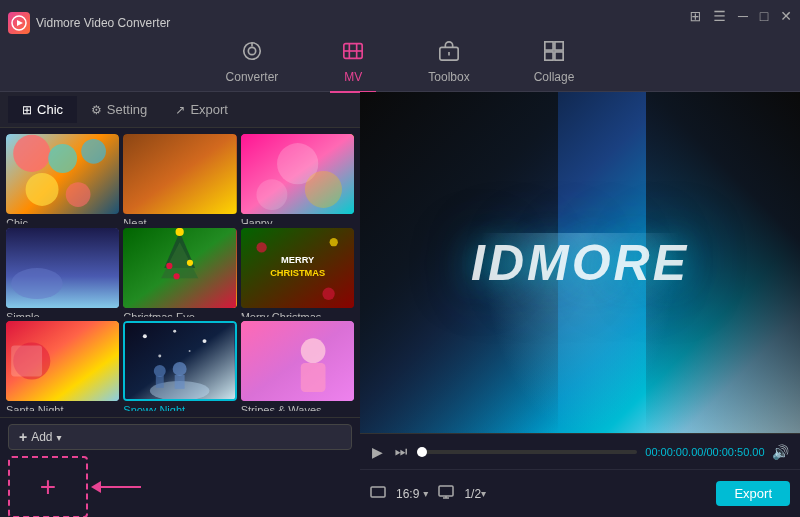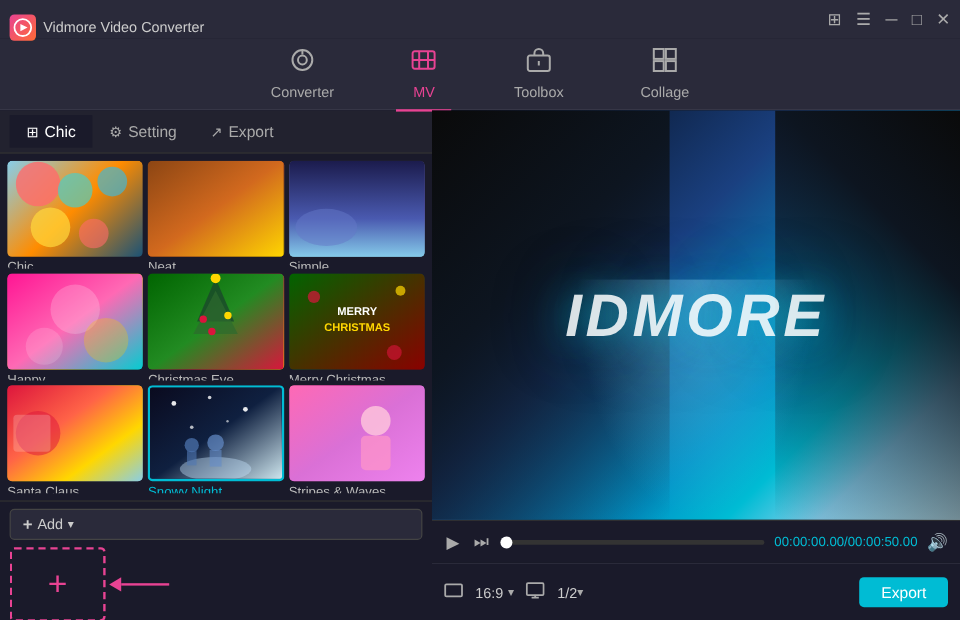--- a/index.html
+++ b/index.html
@@ -509,53 +509,53 @@
                 <stop offset="50%" stop-color="#d2691e"></stop>
                 <stop offset="100%" stop-color="#ffd700"></stop>
               </linearGradient>
             </defs>
           </svg>
         </div>
         <div class="theme-name">Neat</div>
       </div>
 
       <div class="theme-item">
-        <div class="theme-thumb thumb-simple">
-          <svg width="100%" height="100%" viewBox="0 0 110 80" preserveAspectRatio="xMidYMid slice">
-            <defs>
-              <linearGradient id="gs" x1="0%" y1="0%" x2="0%" y2="100%">
-                <stop offset="0%" stop-color="#1a1a4a"></stop>
-                <stop offset="60%" stop-color="#4a5ab0"></stop>
-                <stop offset="100%" stop-color="#87ceeb"></stop>
-              </linearGradient>
-            </defs>
-            <rect width="110" height="80" fill="url(#gs)"></rect>
-            <ellipse cx="30" cy="55" rx="25" ry="15" fill="rgba(100,120,200,0.5)"></ellipse>
-          </svg>
-        </div>
-        <div class="theme-name">Simple</div>
-      </div>
-
-      <div class="theme-item">
         <div class="theme-thumb thumb-happy">
           <svg width="100%" height="100%" viewBox="0 0 110 80" preserveAspectRatio="xMidYMid slice">
             <defs>
               <linearGradient id="gh" x1="0%" y1="0%" x2="100%" y2="100%">
                 <stop offset="0%" stop-color="#ff1493"></stop>
                 <stop offset="50%" stop-color="#ff69b4"></stop>
                 <stop offset="100%" stop-color="#00ced1"></stop>
               </linearGradient>
             </defs>
             <rect width="110" height="80" fill="url(#gh)"></rect>
             <circle cx="55" cy="30" r="20" fill="rgba(255,255,255,0.2)"></circle>
             <circle cx="30" cy="60" r="15" fill="rgba(255,255,255,0.15)"></circle>
             <circle cx="80" cy="55" r="18" fill="rgba(255,200,0,0.3)"></circle>
           </svg>
         </div>
         <div class="theme-name">Happy</div>
+      </div>
+
+      <div class="theme-item">
+        <div class="theme-thumb thumb-simple">
+          <svg width="100%" height="100%" viewBox="0 0 110 80" preserveAspectRatio="xMidYMid slice">
+            <defs>
+              <linearGradient id="gs" x1="0%" y1="0%" x2="0%" y2="100%">
+                <stop offset="0%" stop-color="#1a1a4a"></stop>
+                <stop offset="60%" stop-color="#4a5ab0"></stop>
+                <stop offset="100%" stop-color="#87ceeb"></stop>
+              </linearGradient>
+            </defs>
+            <rect width="110" height="80" fill="url(#gs)"></rect>
+            <ellipse cx="30" cy="55" rx="25" ry="15" fill="rgba(100,120,200,0.5)"></ellipse>
+          </svg>
+        </div>
+        <div class="theme-name">Simple</div>
       </div>
 
       <div class="theme-item">
         <div class="theme-thumb thumb-christmas-eve">
           <svg width="100%" height="100%" viewBox="0 0 110 80" preserveAspectRatio="xMidYMid slice">
             <defs>
               <linearGradient id="gce" x1="0%" y1="0%" x2="100%" y2="100%">
                 <stop offset="0%" stop-color="#006400"></stop>
                 <stop offset="50%" stop-color="#228b22"></stop>
                 <stop offset="100%" stop-color="#dc143c"></stop>
@@ -602,21 +602,21 @@
                 <stop offset="40%" stop-color="#ff6347"></stop>
                 <stop offset="70%" stop-color="#ffd700"></stop>
                 <stop offset="100%" stop-color="#87ceeb"></stop>
               </linearGradient>
             </defs>
             <rect width="110" height="80" fill="url(#gsc)"></rect>
             <circle cx="25" cy="40" r="18" fill="rgba(220,20,60,0.5)"></circle>
             <rect x="5" y="25" width="30" height="30" rx="3" fill="rgba(255,255,255,0.2)"></rect>
           </svg>
         </div>
-        <div class="theme-name">Santa Claus</div>
+        <div class="theme-name">Santa Night</div>
       </div>
 
       <div class="theme-item selected">
         <div class="theme-thumb thumb-snowy">
           <svg width="100%" height="100%" viewBox="0 0 110 80" preserveAspectRatio="xMidYMid slice">
             <defs>
               <linearGradient id="gsn" x1="0%" y1="0%" x2="100%" y2="100%">
                 <stop offset="0%" stop-color="#0a0a1e"></stop>
                 <stop offset="50%" stop-color="#0f2040"></stop>
                 <stop offset="100%" stop-color="#d0e8f0"></stop>

